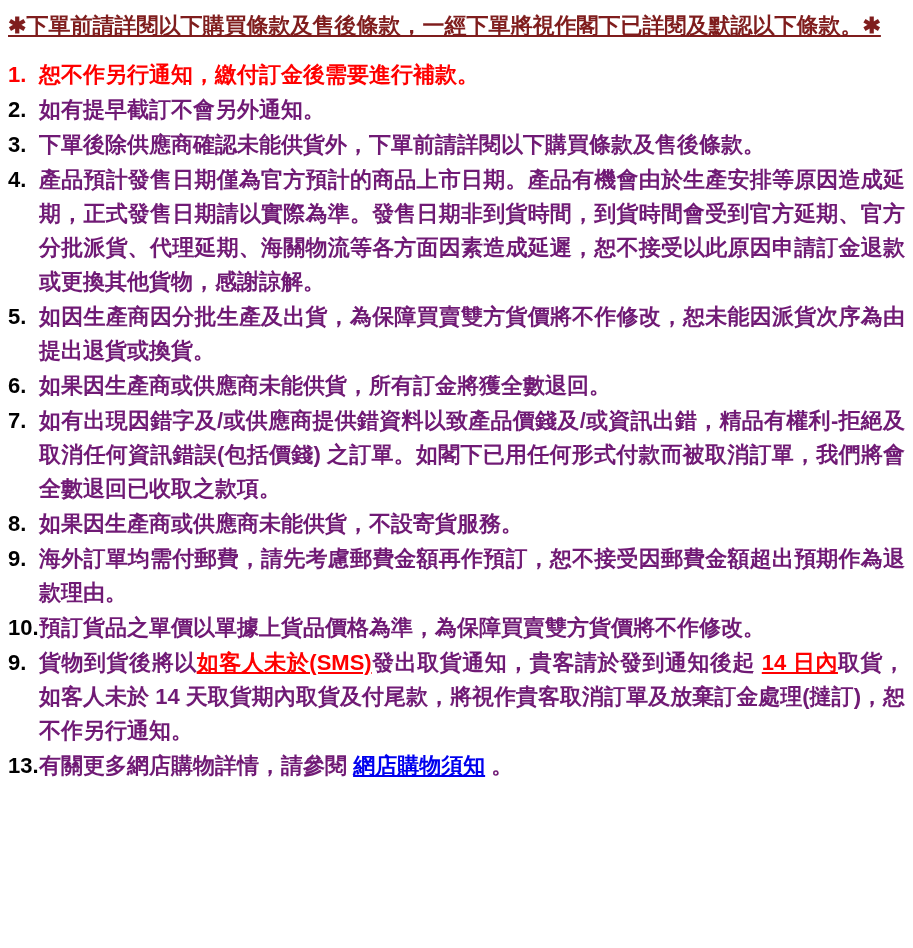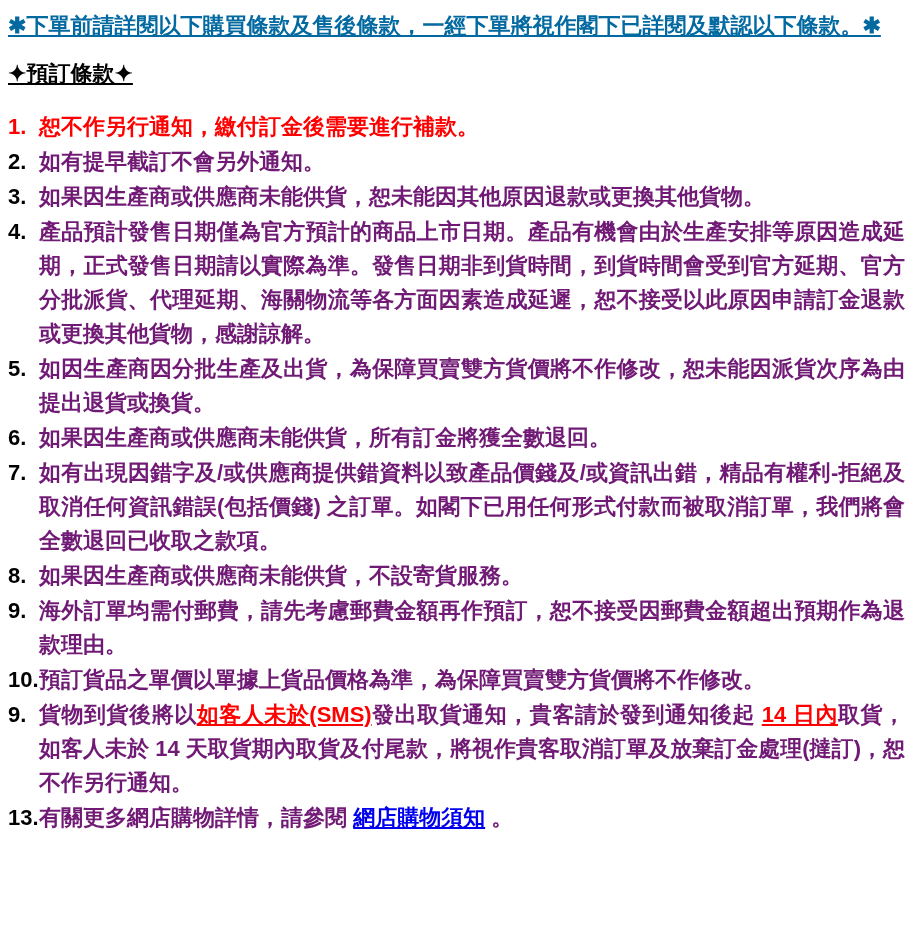--- a/index.html
+++ b/index.html
@@ -14,21 +14,21 @@
     padding: 10px 8px 24px 8px;
     background: #ffffff;
     font-family: "Liberation Sans", sans-serif;
     font-weight: 700;
     color: #000000;
   }
   .notice {
     margin: 0 0 16px 0;
     font-size: 22px;
     line-height: 32px;
-    color: #0369a1;
+    color: #7f1d1d;
     text-decoration: underline;
     font-weight: 700;
   }
   .section-heading {
     margin: 0 0 20px 0;
     font-size: 22px;
     line-height: 32px;
     color: #000000;
     text-decoration: underline;
     font-weight: 700;
@@ -55,34 +55,33 @@
   .run-red { color: #ff0000; }
   .run-red-underline { color: #ff0000; text-decoration: underline; }
   a.run-link { color: #0000ee; text-decoration: underline; font-weight: 700; }
 </style>
 </head>
 <body>
 
 <div class="page">
   <h1 class="notice">✱下單前請詳閱以下購買條款及售後條款，一經下單將視作閣下已詳閱及默認以下條款。✱</h1>
 
-  <h2 class="section-heading">✦預訂條款✦</h2>
 
   <div class="terms-list">
       <div class="term-item">
         <span class="num run-red">1.</span>
         <div class="content"><span class="run-red">恕不作另行通知，繳付訂金後需要進行補款。</span></div>
       </div>
       <div class="term-item">
         <span class="num">2.</span>
         <div class="content"><span class="run-normal">如有提早截訂不會另外通知。</span></div>
       </div>
       <div class="term-item">
         <span class="num">3.</span>
-        <div class="content"><span class="run-normal">如果因生產商或供應商未能供貨，恕未能因其他原因退款或更換其他貨物。</span></div>
+        <div class="content"><span class="run-normal">下單後除供應商確認未能供貨外，下單前請詳閱以下購買條款及售後條款。</span></div>
       </div>
       <div class="term-item">
         <span class="num">4.</span>
         <div class="content"><span class="run-normal">產品預計發售日期僅為官方預計的商品上市日期。產品有機會由於生產安排等原因造成延期，正式發售日期請以實際為準。發售日期非到貨時間，到貨時間會受到官方延期、官方分批派貨、代理延期、海關物流等各方面因素造成延遲，恕不接受以此原因申請訂金退款或更換其他貨物，感謝諒解。</span></div>
       </div>
       <div class="term-item">
         <span class="num">5.</span>
         <div class="content"><span class="run-normal">如因生產商因分批生產及出貨，為保障買賣雙方貨價將不作修改，恕未能因派貨次序為由提出退貨或換貨。</span></div>
       </div>
       <div class="term-item">

